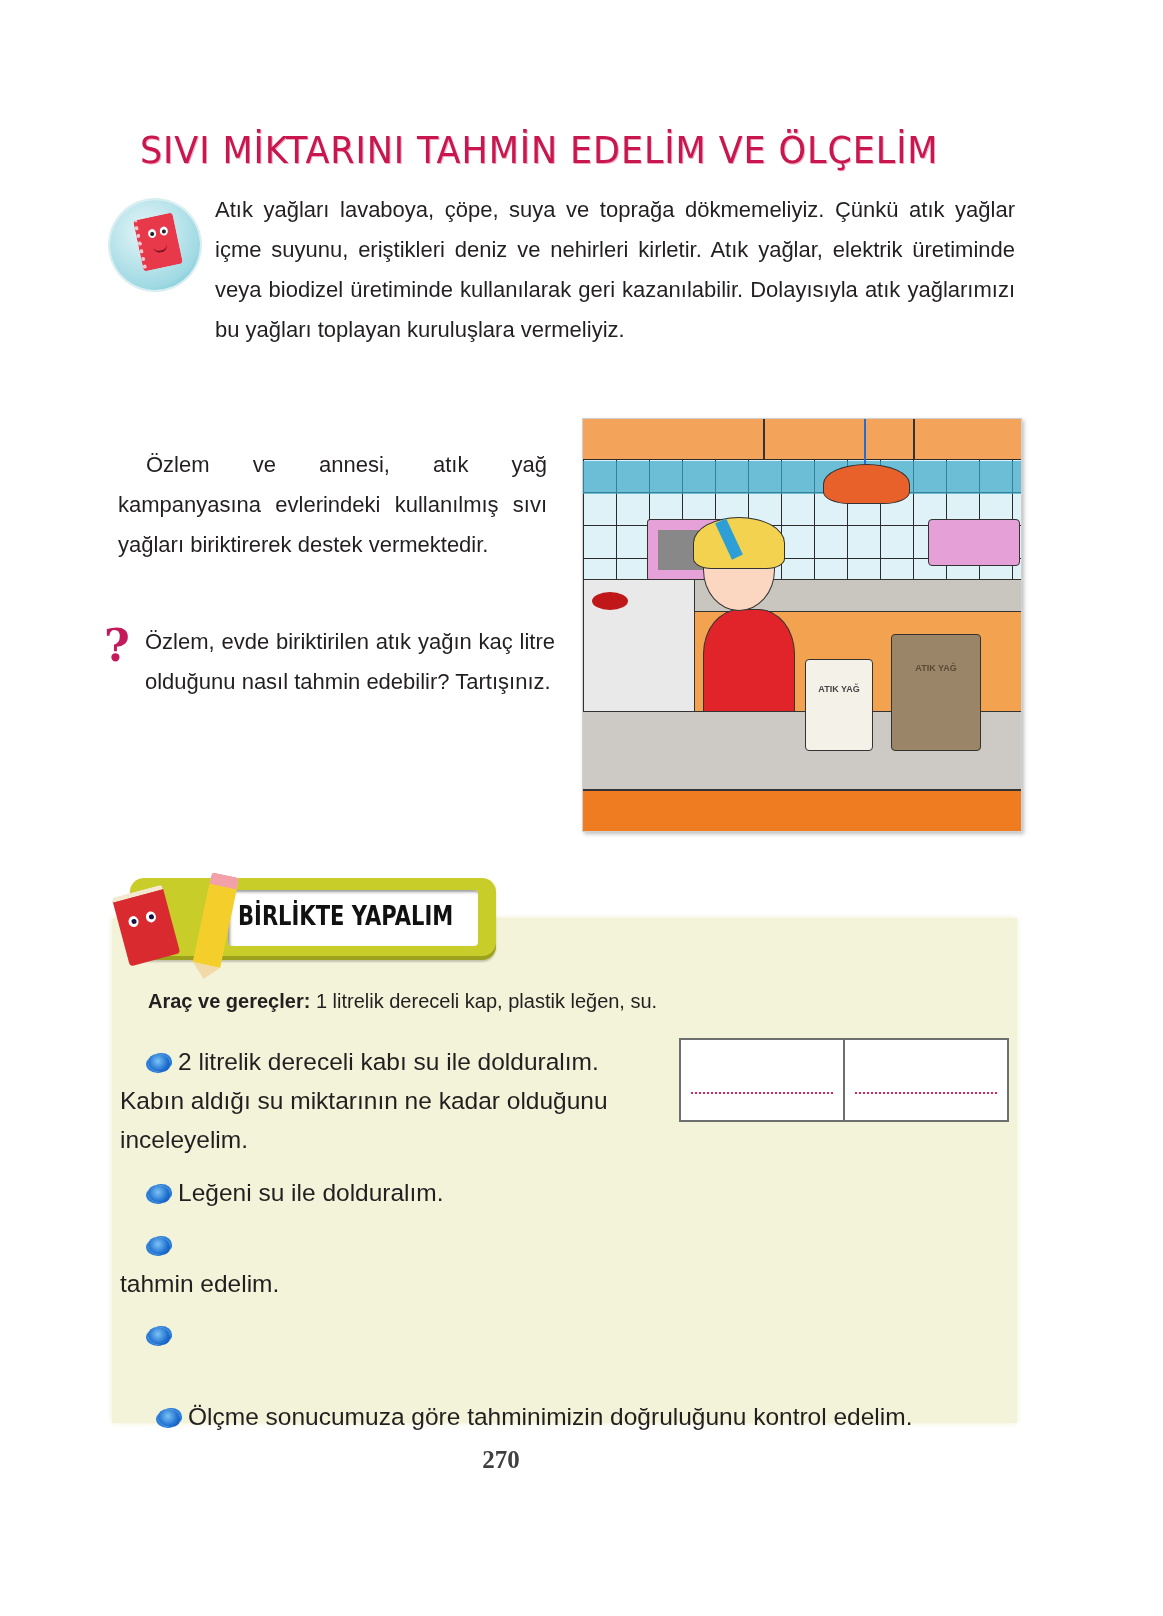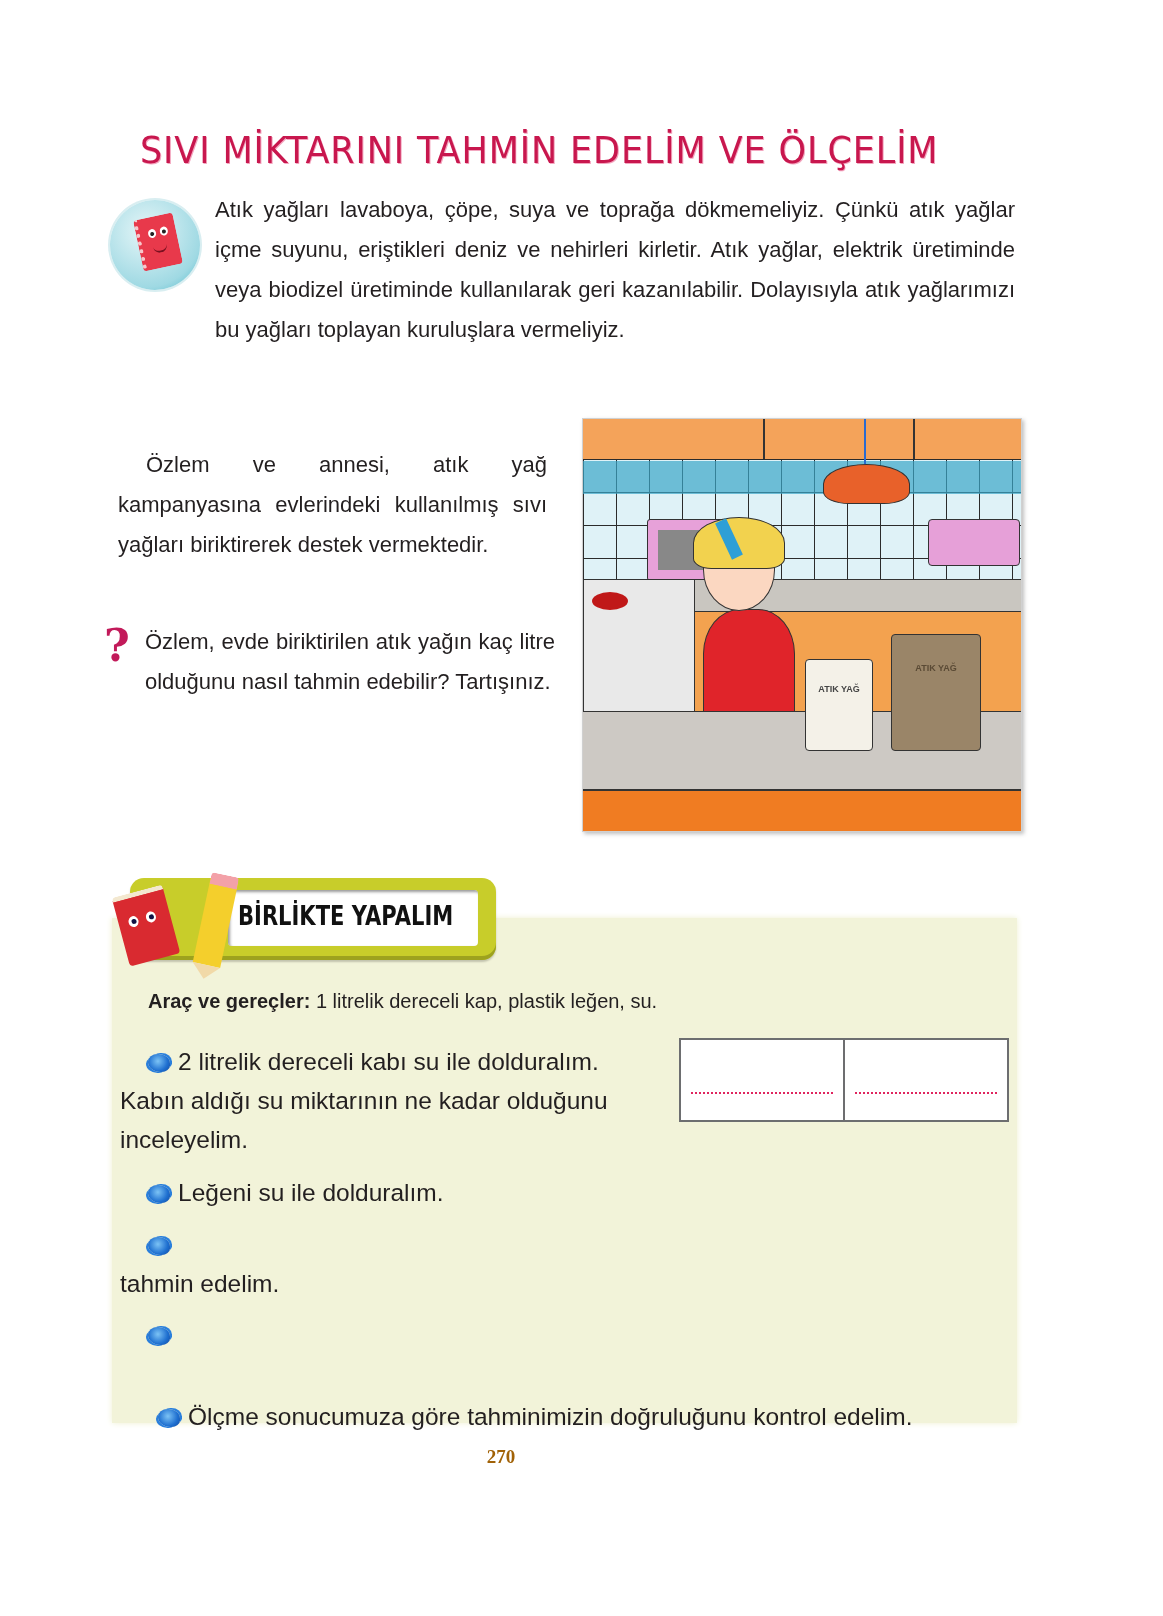--- a/index.html
+++ b/index.html
@@ -79,21 +79,21 @@
   .step2{left:148px;top:1173px;}
   .step3{left:120px;top:1225px;width:885px;text-align:justify;}
   .step3 .first{padding-left:28px;}
   .step4{left:148px;top:1315px;}
   .step5{left:158px;top:1368px;margin-top:29px;}
   table.result{left:679px;top:1038px;border-collapse:collapse;background:#ffffff;}
   table.result td{border:2px solid #6d6e70;width:162px;text-align:center;font-size:24.5px;line-height:33px;padding:0;}
   table.result tr.head td{height:72px;}
   table.result tr.body td{height:80px;vertical-align:bottom;}
   .dots{display:block;margin:0 10px 26px;border-bottom:2px dotted #e0245e;height:0;}
-  .page-num{left:0;width:1002px;top:1446px;text-align:center;font-family:"Liberation Serif", serif;font-weight:bold;font-size:19px;color:#a16207;}
+  .page-num{left:0;width:1002px;top:1446px;text-align:center;font-family:"Liberation Serif", serif;font-weight:bold;font-size:25px;color:#404040;}
 </style>
 </head>
 <body>
 
 <div class="abs title">SIVI MİKTARINI TAHMİN EDELİM VE ÖLÇELİM</div>
 
 <div class="abs intro-icon">
   <div class="notebook">
     <div class="eye" style="left:8px"></div>
       <div class="eye" style="left:20px"></div>

